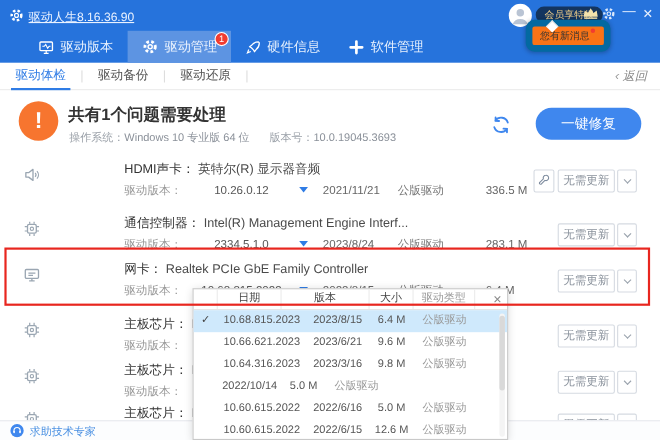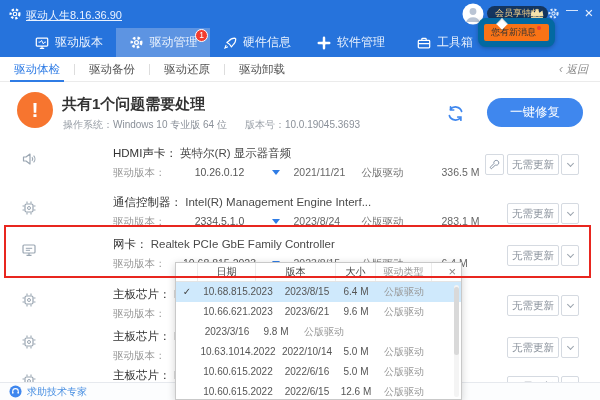--- a/index.html
+++ b/index.html
@@ -165,44 +165,34 @@
       </div>
       <div class="nav-tab">
         <span class="nicon">
           <svg viewBox="0 0 16 16" width="14" height="14">
               <path d="M8 2v12M2 8h12" stroke="currentColor" stroke-width="2.8" stroke-linecap="round"></path>
               <circle cx="8" cy="8" r="2.1" fill="currentColor"></circle>
             </svg>
         </span>
         <span>软件管理</span>
       </div>
-      <div class="nav-tab">
-        <span class="nicon">
-          <svg viewBox="0 0 16 16" width="14" height="14">
-              <rect x="1.5" y="5" width="13" height="8.5" rx="1" fill="none" stroke="currentColor" stroke-width="1.4"></rect>
-              <path d="M5.5 5V3.6a1 1 0 011-1h3a1 1 0 011 1V5M1.5 8.7h13" stroke="currentColor" stroke-width="1.4" fill="none"></path>
-            </svg>
-        </span>
-        <span>工具箱</span>
-      </div>
     </div>
   </div>
 
   <div class="tooltip">
     <span>您有新消息</span><span class="dot"></span>
   </div>
 
   <div class="subnav">
     <div class="sub-tab active">驱动体检</div>
     <div class="sub-sep"></div>
     <div class="sub-tab">驱动备份</div>
     <div class="sub-sep"></div>
     <div class="sub-tab">驱动还原</div>
     <div class="sub-sep"></div>
-    <div class="sub-tab">驱动卸载</div>
     <div class="back-link"><span class="chevl">‹</span><span>返回</span></div>
   </div>
 
   <div class="warn-circle">!</div>
   <div class="sum-title">共有1个问题需要处理</div>
   <div class="sum-sub">
     <span class="lab">操作系统：</span><span class="val">Windows 10 专业版 64 位</span><span class="gap"></span><span class="lab">版本号：</span><span class="val">10.0.19045.3693</span>
   </div>
   <span class="refresh">
     <svg viewBox="0 0 18 18" width="19" height="19">
@@ -338,27 +328,27 @@
     </div>
     <div class="vrow">
       <span class="c-chk"></span>
       <span class="c-ver">10.66.621.2023</span>
         <span class="c-date">2023/6/21</span>
         <span class="c-size">9.6 M</span>
         <span class="c-kind">公版驱动</span>
     </div>
     <div class="vrow">
       <span class="c-chk"></span>
+      <span class="c-ver">10.64.316.2023</span>
         <span class="c-date">2023/3/16</span>
         <span class="c-size">9.8 M</span>
         <span class="c-kind">公版驱动</span>
     </div>
     <div class="vrow">
       <span class="c-chk"></span>
-      <span class="c-ver">10.63.1014.2022</span>
         <span class="c-date">2022/10/14</span>
         <span class="c-size">5.0 M</span>
         <span class="c-kind">公版驱动</span>
     </div>
     <div class="vrow">
       <span class="c-chk"></span>
       <span class="c-ver">10.60.615.2022</span>
         <span class="c-date">2022/6/16</span>
         <span class="c-size">5.0 M</span>
         <span class="c-kind">公版驱动</span>

